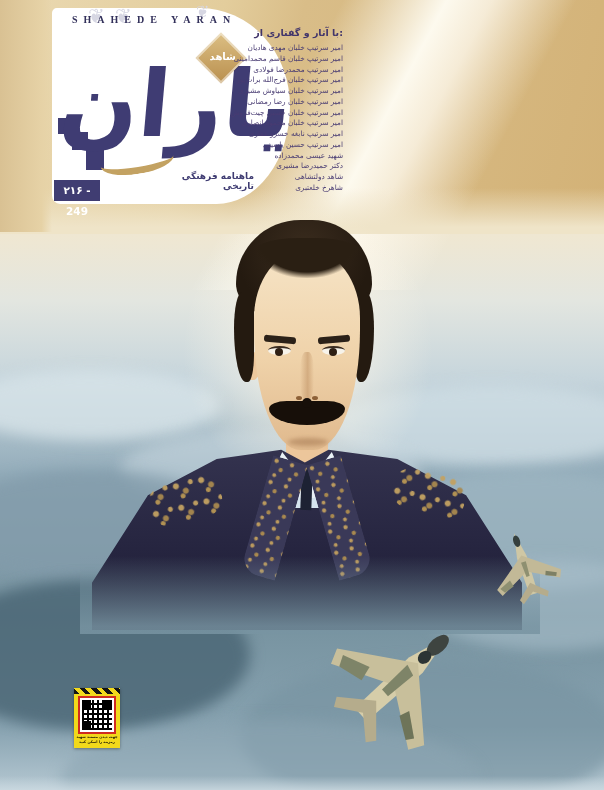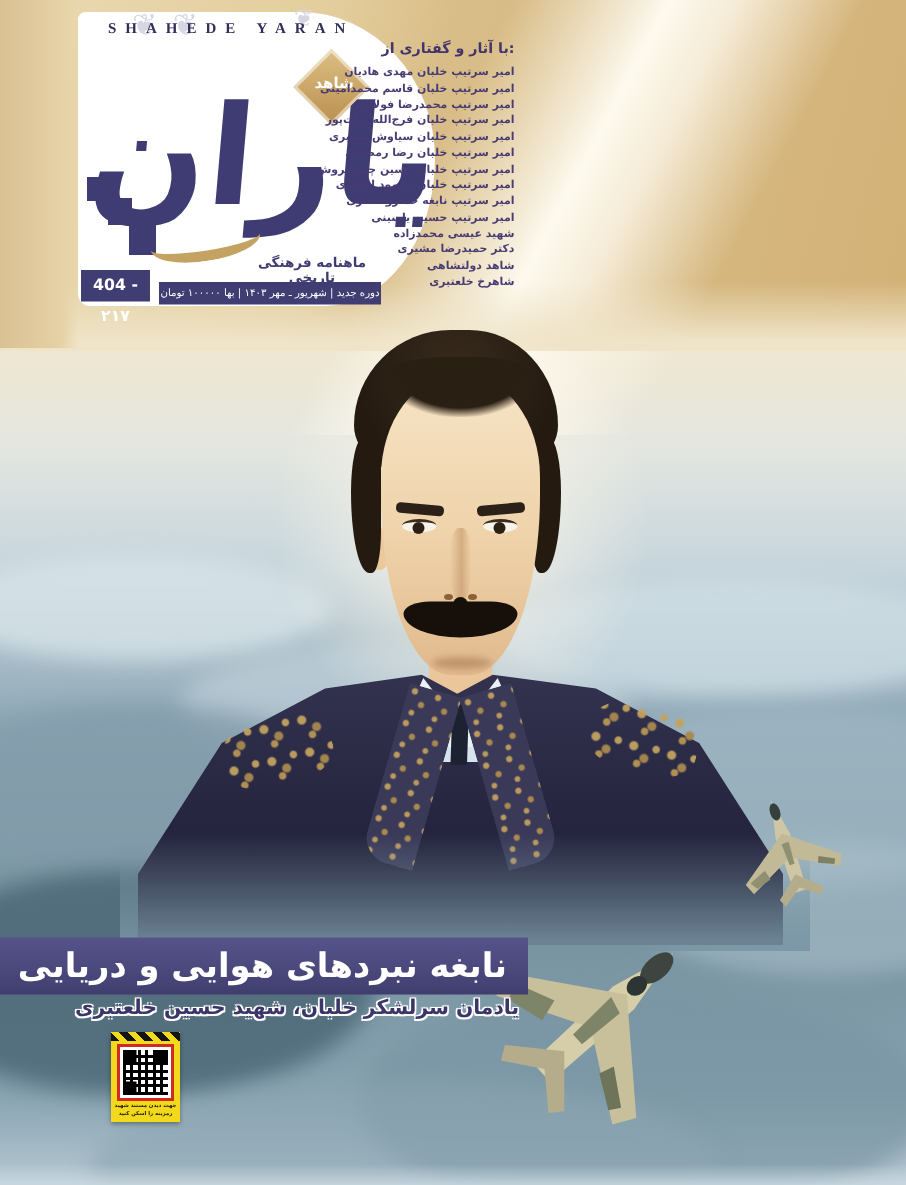--- a/index.html
+++ b/index.html
@@ -37,31 +37,31 @@
   .badge-diamond{position:absolute;left:203px;top:40px;width:36px;height:36px;
     background:linear-gradient(135deg,#dcbf84,#b98f4e);transform:rotate(45deg);z-index:3;
     box-shadow:0 0 0 2px rgba(255,255,255,.5) inset;}
   .badge-diamond span{position:absolute;left:0;top:10px;width:36px;text-align:center;
     transform:rotate(-45deg);color:#fff;font-size:10px;font-weight:bold;}
   .stair{position:absolute;background:#3f3c73;z-index:1;}
   .st1{left:58px;top:118px;width:16px;height:16px;}
   .st2{left:72px;top:132px;width:16px;height:18px;}
   .st3{left:86px;top:148px;width:18px;height:22px;}
 
-  .monthly-label{position:absolute;left:162px;top:171px;width:92px;text-align:center;
+  .monthly-label{position:absolute;left:162px;top:171px;width:92px;text-align:right;
     color:#3f3c72;font-size:9px;font-weight:bold;z-index:4;}
   .date-bar{position:absolute;left:106px;top:188px;width:148px;height:15px;background:#403d72;
     color:#fff;font-size:6.8px;line-height:15px;text-align:center;z-index:4;white-space:nowrap;overflow:hidden;}
   .issue-box{position:absolute;left:54px;top:180px;width:46px;height:21px;background:#403d72;
     color:#fff;font-size:10.5px;font-weight:bold;line-height:21px;text-align:center;z-index:4;}
 
   
   .contributors{position:absolute;right:261px;top:27px;width:160px;text-align:right;z-index:5;}
   .contrib-heading{font-size:9.5px;font-weight:bold;color:#42356b;margin-bottom:5px;}
-  .contrib-name{font-size:7.3px;font-weight:bold;color:#483b72;line-height:10.75px;white-space:nowrap;}
+  .contrib-name{font-size:7.3px;font-weight:normal;color:#483b72;line-height:10.75px;white-space:nowrap;}
 
   
   .cloud{position:absolute;border-radius:50%;filter:blur(7px);}
   .c1{left:-40px;top:370px;width:260px;height:70px;background:rgba(215,228,233,.8);}
   .c2{left:330px;top:385px;width:320px;height:80px;background:rgba(208,223,230,.75);}
   .c3{left:-60px;top:470px;width:300px;height:110px;background:rgba(130,155,170,.8);}
   .c4{left:380px;top:470px;width:300px;height:120px;background:rgba(158,182,194,.75);}
   .c5{left:-70px;top:580px;width:320px;height:150px;background:rgba(72,100,115,.8);}
   .c6{left:240px;top:660px;width:380px;height:150px;background:rgba(120,148,162,.65);}
   .c7{left:60px;top:720px;width:420px;height:120px;background:rgba(140,165,178,.6);}
@@ -177,22 +177,21 @@
   <div class="latin-title">SHAHEDE YARAN</div>
   <div class="stair st1"></div>
   <div class="stair st2"></div>
   <div class="stair st3"></div>
   <div class="calligraphy">یاران</div>
   <div class="callig-swoosh"></div>
   <div class="badge-diamond">
     <span>شاهد</span>
   </div>
   <div class="monthly-label">ماهنامه فرهنگی تاریخی</div>
-  <div class="date-bar">دوره جدید | شهریور ـ مهر ۱۴۰۳ | بها ۱۰۰۰۰۰ تومان</div>
-  <div class="issue-box">404 - ۲۱۷</div>
+  <div class="issue-box">۲۱۶ - 249</div>
 
   <div class="contributors">
     <div class="contrib-heading">با آثار و گفتاری از:</div>
     <div class="contrib-name">امیر سرتیپ خلبان مهدی هادیان</div>
     <div class="contrib-name">امیر سرتیپ خلبان قاسم محمدامینی</div>
     <div class="contrib-name">امیر سرتیپ محمدرضا فولادی</div>
     <div class="contrib-name">امیر سرتیپ خلبان فرج‌الله برات‌پور</div>
     <div class="contrib-name">امیر سرتیپ خلبان سیاوش مشیری</div>
     <div class="contrib-name">امیر سرتیپ خلبان رضا رمضانی</div>
     <div class="contrib-name">امیر سرتیپ خلبان حسین چیت‌فروش</div>
@@ -254,22 +253,20 @@
     <polygon points="50,2 57,32 56,82 44,82 43,32" fill="#d6cda9"></polygon>
     <polygon points="50,30 6,64 11,74 50,52 89,74 94,64" fill="#c8bf9b"></polygon>
     <polygon points="50,68 30,86 34,92 50,80 66,92 70,86" fill="#b5ac8c"></polygon>
     <polygon points="46,36 54,38 53,60 47,60" fill="#7e8468"></polygon>
     <polygon points="12,64 30,56 33,66 16,71" fill="#7e8468"></polygon>
     <polygon points="70,56 86,66 83,71 68,63" fill="#6e7459"></polygon>
     <ellipse cx="50" cy="12" rx="5" ry="9" fill="#3e4440"></ellipse>
     <ellipse cx="50" cy="24" rx="4" ry="5" fill="#2c3434"></ellipse>
   </svg>
 
-  <div class="headline-banner">نابغه نبردهای هوایی و دریایی</div>
-  <div class="sub-headline">یادمان سرلشکر خلبان، شهید حسین خلعتبری</div>
 
   <div class="qr-block">
     <div class="qr-hazard"></div>
     <div class="qr-frame">
       <div class="qr-code"></div>
     </div>
     <div class="qr-caption">
       <div>جهت دیدن مستند شهید</div>
       <div>رمزینه را اسکن کنید</div>
     </div>

